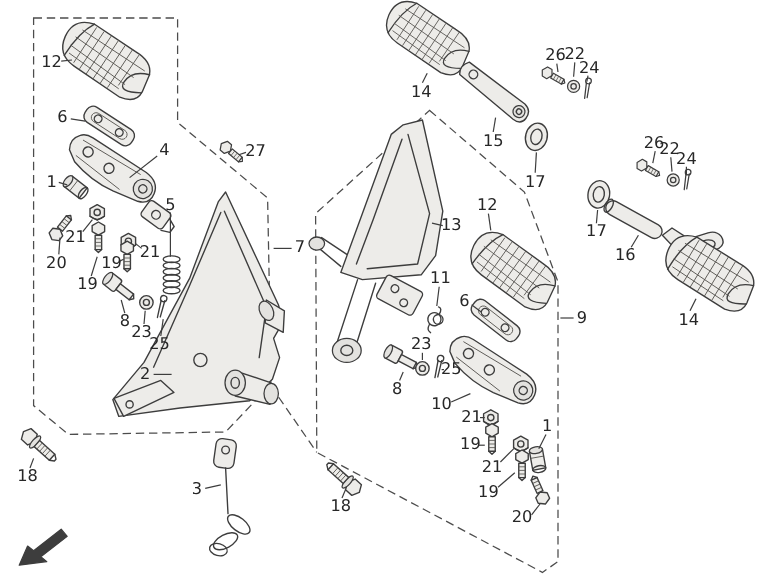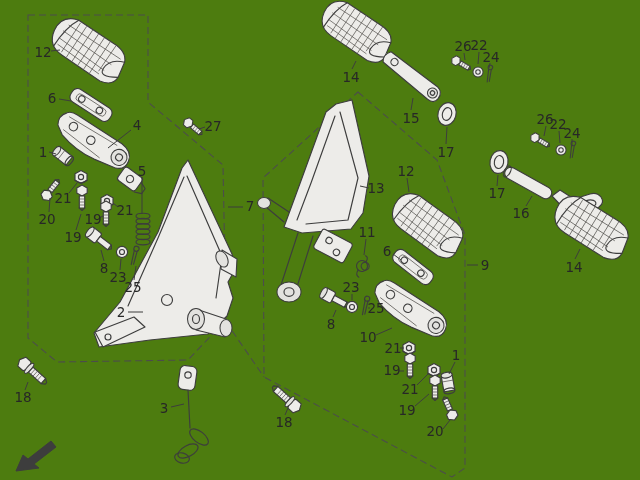--- a/index.html
+++ b/index.html
@@ -20,21 +20,21 @@
   text.plbl{
     font-family:"DejaVu Sans",sans-serif;
     font-size:13.5px;fill:#272727;
     text-anchor:middle;dominant-baseline:central;
   }
   .arrowfill{fill:#3d3d3d;stroke:#3d3d3d;stroke-width:1;stroke-linejoin:round;}
 </style>
 </head>
 <body>
 
-<div class="stage" style="background: #4d7c0f;">
+<div class="stage" style="background: #ffffff;">
 <svg id="diagram-svg" width="640" height="480" viewBox="0 0 640 480" xmlns="http://www.w3.org/2000/svg">
 
   <defs>
     <g id="g-rubber">
       <path class="sf" d="M-40,5 Q-44,-12 -27,-18 L14,-21 Q30,-23 35,-13 L39,2 Q41,13 27,17 L-19,20 Q-36,21 -40,5 Z"></path>
       <path class="s" d="M35,-13 Q21,-7 22,5 Q23,15 39,3"></path>
       <path class="s" d="M-27,-18 Q-33,-5 -31,18"></path>
       <path class="thin" d="M-24,-17 L-21,18 M-17,-18 L-14,19 M-10,-19 L-7,19 M-3,-20 L0,19 M4,-20 L7,18 M11,-21 L14,17 M18,-21 L20,10"></path>
       <path class="thin" d="M-32,-8 L30,-13 M-33,0 L26,-3 M-32,8 L24,6 M-29,14 L22,12"></path>
     </g>

